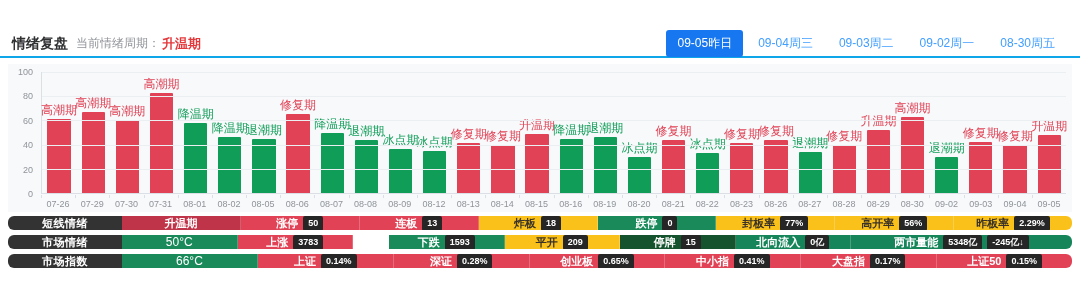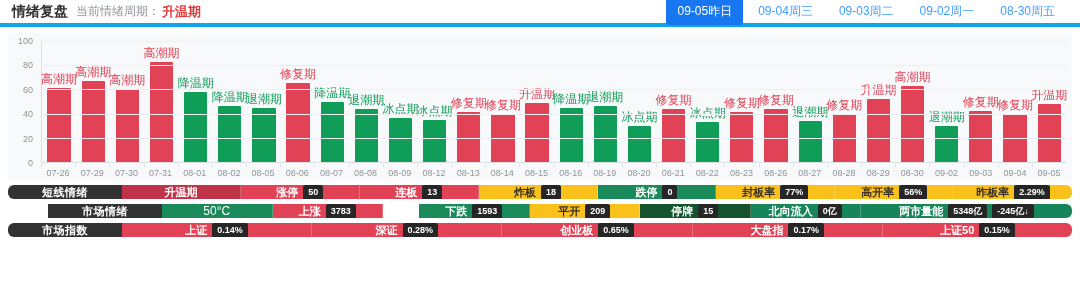--- a/index.html
+++ b/index.html
@@ -9,25 +9,26 @@
     height: 302px;
     background: #ffffff;
     font-family: "Liberation Sans", "DejaVu Sans", sans-serif;
     overflow: hidden;
   }
   .page { width: 1080px; height: 302px; position: relative; background: #fff; }
 
   
   .header {
     height: 27px;
-    border-bottom: 4px solid #0ea5e9;
+    border-bottom: 2px solid #0ea5e9;
     display: flex;
     align-items: center;
     padding: 0 14px 0 12px;
     background: #fff;
+    margin-top: 31px;
   }
   .hdr-title {
     font-size: 14px;
     font-weight: bold;
     color: #303133;
     letter-spacing: 0px;
   }
   .hdr-sub {
     font-size: 12px;
     color: #909399;
@@ -412,21 +413,21 @@
         <div class="seg yellow divider-line" style="flex: 1.45 1 0px;">
           <span class="seg-label">高开率</span>
           <span class="pill">56%</span>
         </div>
         <div class="seg yellow" style="flex: 1.45 1 0px;">
           <span class="seg-label">昨板率</span>
           <span class="pill">2.29%</span>
         </div>
       </div>
       <div class="stat-row">
-        <div class="seg seg-head" style="flex: 0 0 114px; margin-left: 40px;">市场情绪</div>
+        <div class="seg seg-head" style="flex: 0 0 114px;">市场情绪</div>
         <div class="seg green divider-line" style="flex: 1.45 1 0px;">
           <span class="seg-temp">50°C</span>
         </div>
         <div class="seg red divider-line" style="flex: 1.45 1 0px;">
           <span class="seg-label">上涨</span>
           <span class="pill">3783</span>
         </div>
         <div class="seg green divider-line" style="flex: 1.45 1 0px; margin-left: 36px;">
           <span class="seg-label">下跌</span>
           <span class="pill">1593</span>
@@ -444,31 +445,38 @@
           <span class="pill">0亿</span>
         </div>
         <div class="seg deepgreen" style="flex: 2.9 1 0px;">
           <span class="seg-label">两市量能</span>
           <span class="pill">5348亿</span>
           <span class="pill">-245亿↓</span>
         </div>
       </div>
       <div class="stat-row">
         <div class="seg seg-head" style="flex: 0 0 114px;">市场指数</div>
+        <div class="seg green divider-line" style="flex: 1.45 1 0px;">
+          <span class="seg-temp">66°C</span>
+        </div>
         <div class="seg red divider-line" style="flex: 1.45 1 0px;">
           <span class="seg-label">上证</span>
           <span class="pill">0.14%</span>
         </div>
         <div class="seg red divider-line" style="flex: 1.45 1 0px;">
           <span class="seg-label">深证</span>
           <span class="pill">0.28%</span>
         </div>
         <div class="seg red divider-line" style="flex: 1.45 1 0px;">
           <span class="seg-label">创业板</span>
           <span class="pill">0.65%</span>
+        </div>
+        <div class="seg red divider-line" style="flex: 1.45 1 0px;">
+          <span class="seg-label">中小指</span>
+          <span class="pill">0.41%</span>
         </div>
         <div class="seg red divider-line" style="flex: 1.45 1 0px;">
           <span class="seg-label">大盘指</span>
           <span class="pill">0.17%</span>
         </div>
         <div class="seg red" style="flex: 1.45 1 0px;">
           <span class="seg-label">上证50</span>
           <span class="pill">0.15%</span>
         </div>
       </div>

